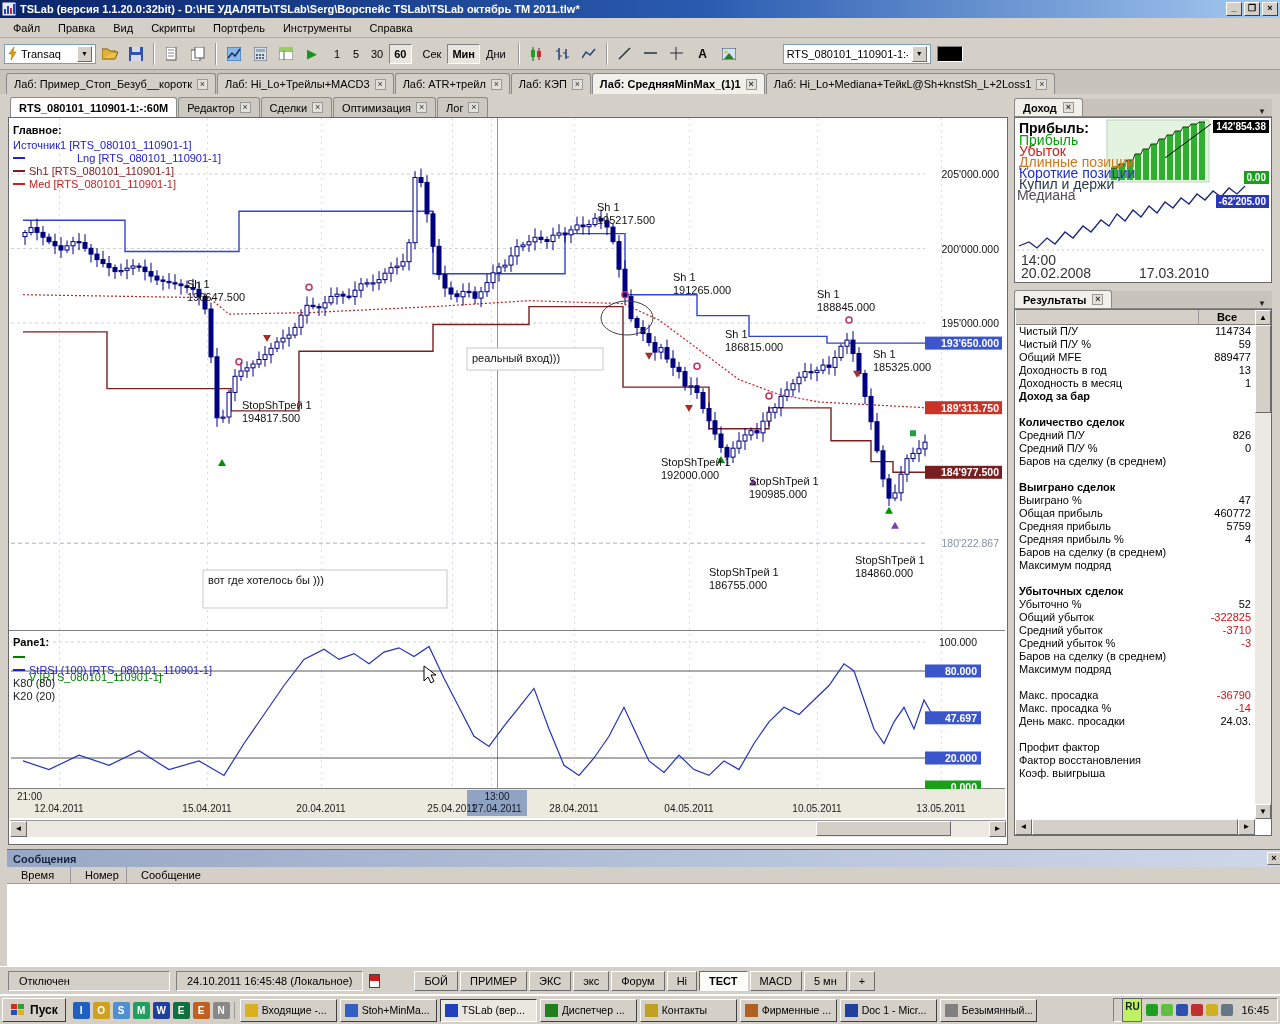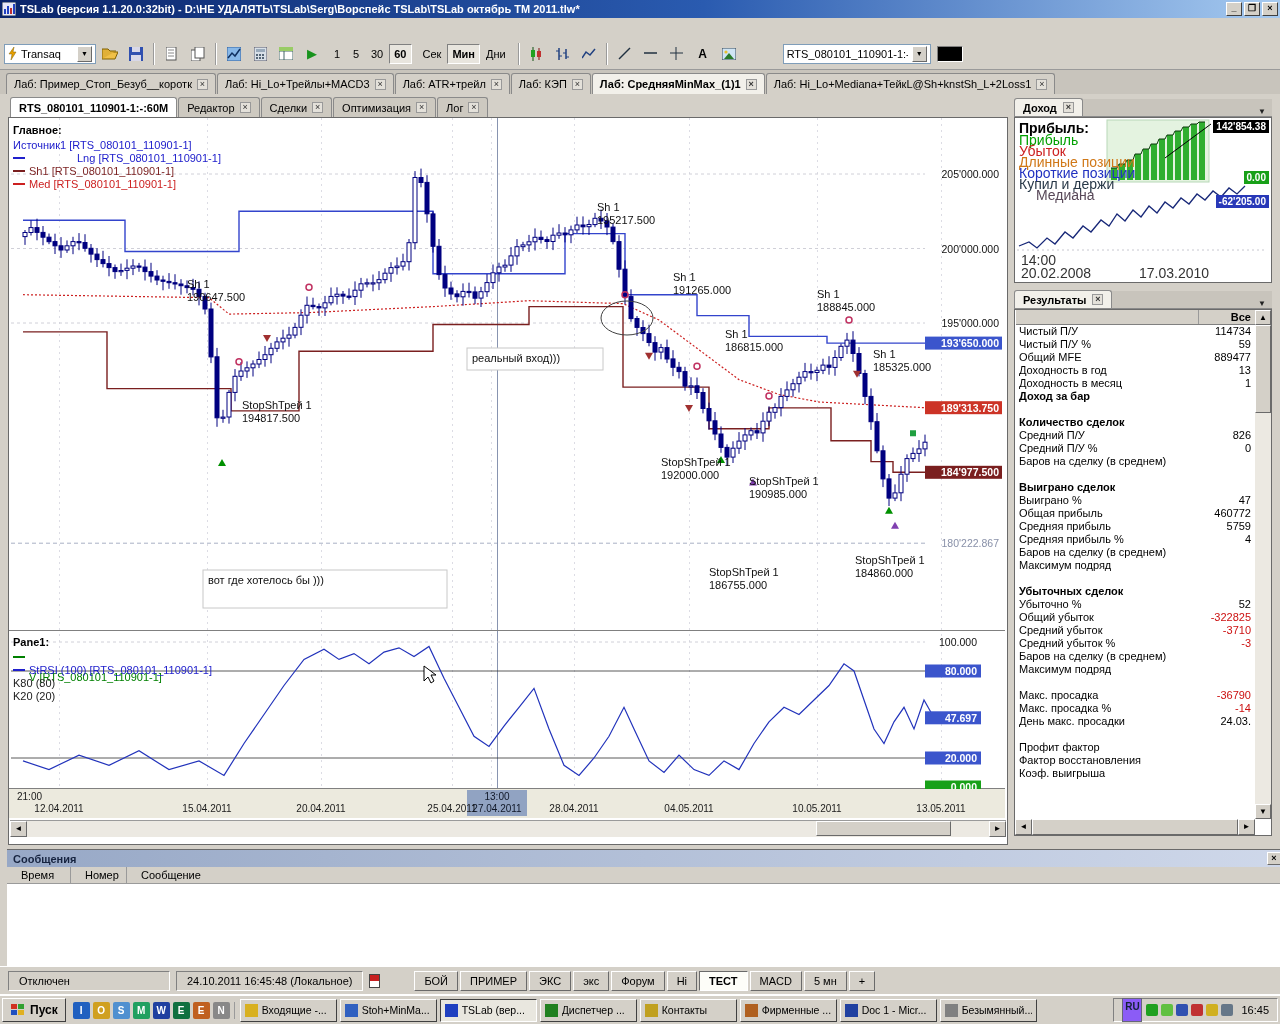--- a/index.html
+++ b/index.html
@@ -51,21 +51,21 @@
   .ptabbar{position:absolute;left:0;width:258px;height:18px;display:flex;align-items:flex-end;background:#c8c4bc;border-bottom:1px solid #8a8a8a}
   .ptab{height:18px;display:flex;align-items:center;gap:6px;padding:0 8px;background:#f2f0ea;border:1px solid #8a8a8a;border-bottom:none;border-radius:3px 3px 0 0;font-weight:bold}
   .panel-arrow{margin-left:auto;font-size:8px;padding:0 6px;color:#222}
   .income-chart{position:absolute;left:0;top:18px;width:258px;height:166px;background:#fff;border:1px solid #6a6a6a}
   .inc-overlay{position:absolute;font-size:14px;white-space:nowrap}
   .inc-badge{position:absolute;font-size:10px;font-weight:bold;color:#fff;padding:1px 3px}
   .results-tabbar{top:192px}
   .results-table{position:absolute;left:0;top:210px;width:258px;height:527px;background:#fff;border:1px solid #6a6a6a}
   .res-header{position:absolute;left:1px;right:16px;top:0;height:15px;display:flex;background:#d4d0c8;border-bottom:1px solid #808080}
   .rh-left{flex:1;border-right:1px solid #9a9a9a}
-  .rh-all{width:56px;text-align:right;padding:1px 4px;font-weight:bold}
+  .rh-all{width:56px;text-align:center;padding:1px 4px;font-weight:bold}
   .res-rows{position:absolute;left:1px;top:15px;right:16px;bottom:16px;background:#fff;overflow:hidden}
   .rrow{display:flex;height:13px;line-height:13px}
   .rlabel{flex:1;padding-left:3px;white-space:nowrap;overflow:hidden}
   .rvalue{padding-right:4px;text-align:right}
   .rrow.bold{font-weight:bold}
   .rrow.neg .rvalue{color:#cc1010}
   .res-vscroll{position:absolute;right:0;top:0;bottom:16px;width:16px;background:#ece9e2;display:flex;flex-direction:column}
   .res-vscroll .sb-arrow{width:100%;height:15px}
   .vthumb{height:88px;background:#d4d0c8;border:1px solid;border-color:#fff #6a6a6a #6a6a6a #fff}
   .res-hscroll{position:absolute;left:0;right:16px;bottom:0;height:16px;background:#ece9e2;display:flex}
@@ -93,21 +93,21 @@
   
   .taskbar{position:absolute;left:0;top:994px;width:1280px;height:30px;background:#d4d0c8;border-top:2px solid #fff;display:flex;align-items:center;gap:3px;padding:0 2px}
   .start-btn{height:24px;display:flex;align-items:center;gap:4px;padding:0 7px;background:#d4d0c8;border:1px solid;border-color:#fff #404040 #404040 #fff;font-weight:bold;font-size:12px}
   .ql{display:flex;gap:3px;align-items:center;padding:0 4px;border-right:1px solid #9a9a9a;margin-right:2px}
   .ql-icon{width:17px;height:17px;border-radius:2px;color:#fff;font-size:10px;font-weight:bold;text-align:center;line-height:17px}
   .task-btn{width:97px;height:23px;display:flex;align-items:center;gap:4px;padding:0 4px;background:#d4d0c8;border:1px solid;border-color:#fff #404040 #404040 #fff;white-space:nowrap;overflow:hidden}
   .task-btn.active{background:#e9e7df;border-color:#404040 #fff #fff #404040}
   .task-icon{width:13px;height:13px;flex:none}
   .task-label{overflow:hidden;text-overflow:clip;font-size:10.5px}
   .tray{margin-left:auto;height:24px;display:flex;align-items:center;gap:4px;padding:0 8px;border:1px solid;border-color:#808080 #fff #fff #808080}
-  .ru-box{width:20px;height:24px;background:#8b5cf6;border:1px solid #667;text-align:center;line-height:15px;font-size:10px;font-weight:bold;color:#123}
+  .ru-box{width:20px;height:24px;background:#bef264;border:1px solid #667;text-align:center;line-height:15px;font-size:10px;font-weight:bold;color:#123}
   .tray-icon{width:12px;height:12px;border-radius:2px}
   .clock{font-size:11px;padding-left:4px}
 </style>
 </head>
 <body>
 
 <div class="screen">
 
   <div class="titlebar" able="false">
     <svg width="14" height="14">
@@ -118,20 +118,29 @@
         <rect x="11" y="2" width="2" height="10" fill="#2040c0"></rect>
       </svg>
     <div class="title-text">TSLab (версия 1.1.20.0:32bit) - D:\НЕ УДАЛЯТЬ\TSLab\Serg\Ворспейс TSLab\TSLab октябрь ТМ 2011.tlw*</div>
     <div class="win-btns">
       <div class="wbtn">_</div>
       <div class="wbtn">❐</div>
       <div class="wbtn">×</div>
     </div>
   </div>
 
+  <div class="menubar">
+      <div class="menu-item">Файл</div>
+      <div class="menu-item">Правка</div>
+      <div class="menu-item">Вид</div>
+      <div class="menu-item">Скрипты</div>
+      <div class="menu-item">Портфель</div>
+      <div class="menu-item">Инструменты</div>
+      <div class="menu-item">Справка</div>
+    </div>
 
   <div class="toolbar">
     <div class="tcombo" style="width:92px">
       <svg width="9" height="13">
           <polygon points="6,0 1,7 4,7 3,13 8,5 5,5" fill="#e8a000" stroke="#806000" stroke-width="0.5"></polygon>
         </svg>
       <span style="flex:1">Transaq</span>
       <span class="combo-arrow">▼</span>
     </div>
     <button class="tbtn">
@@ -787,21 +796,21 @@
             <polyline points="4,128 14,124 22,130 32,120 40,126 50,114 58,120 68,108 76,114 86,102 94,108 102,96 110,103 118,92 126,99 134,88 142,95 150,84 158,90 166,80 174,86 182,76 190,82 198,73 206,79 214,70 222,76 230,68" fill="none" stroke="#182878" stroke-width="1.3"></polyline>
             <line x1="2" y1="132" x2="250" y2="132" stroke="#c8c8d0" stroke-dasharray="2,3"></line>
           </svg>
         <div class="inc-overlay" style="left:4px;top:2px;font-weight:bold">Прибыль:</div>
         <div>
             <div class="inc-overlay" style="left: 4px; top: 14px; color: rgb(0, 160, 0);">Прибыль</div>
             <div class="inc-overlay" style="left: 4px; top: 25px; color: rgb(204, 32, 32);">Убыток</div>
             <div class="inc-overlay" style="left: 4px; top: 36px; color: rgb(208, 120, 24);">Длинные позиции</div>
             <div class="inc-overlay" style="left: 4px; top: 47px; color: rgb(32, 48, 192);">Короткие позиции</div>
             <div class="inc-overlay" style="left: 4px; top: 58px; color: rgb(40, 56, 72);">Купил и держи</div>
-            <div class="inc-overlay" style="left: 21px; top: 69px; color: rgb(88, 72, 88);">Медиана</div>
+            <div class="inc-overlay" style="left: 2px; top: 69px; color: rgb(88, 72, 88);">Медиана</div>
           </div>
         <div class="inc-badge" style="right:2px;top:2px;background:#000">142'854.38</div>
         <div class="inc-badge" style="right:2px;top:53px;background:#18a018">0.00</div>
         <div class="inc-badge" style="right:2px;top:77px;background:#2838b8">-62'205.00</div>
         <div class="inc-overlay" style="left:6px;top:134px;color:#333">14:00</div>
         <div class="inc-overlay" style="left:6px;top:147px;color:#333">20.02.2008</div>
         <div class="inc-overlay" style="left:124px;top:147px;color:#333">17.03.2010</div>
       </div>
       <div class="ptabbar results-tabbar">
         <div class="ptab">

